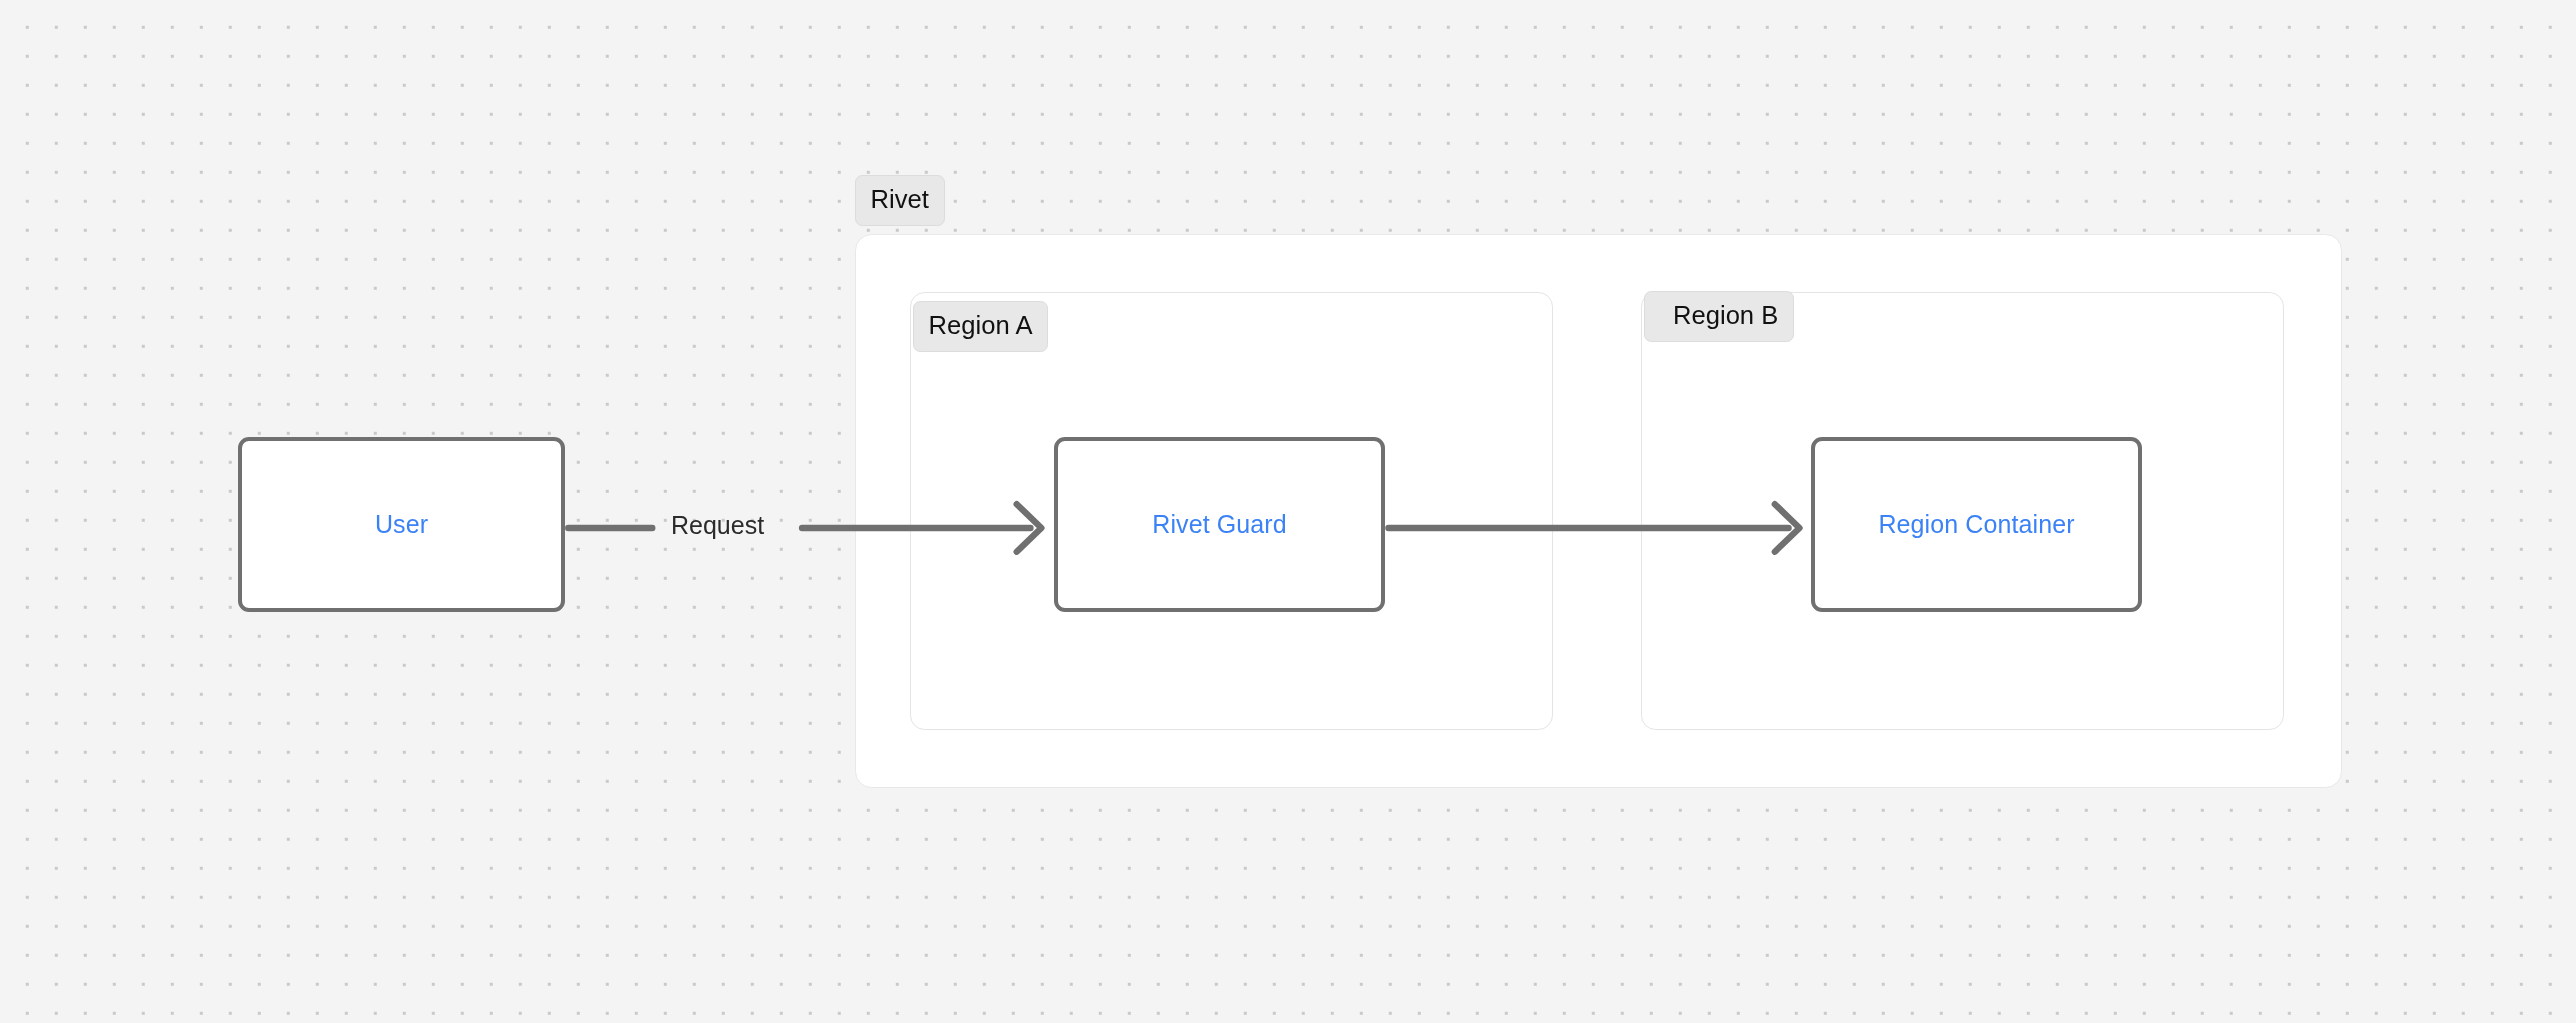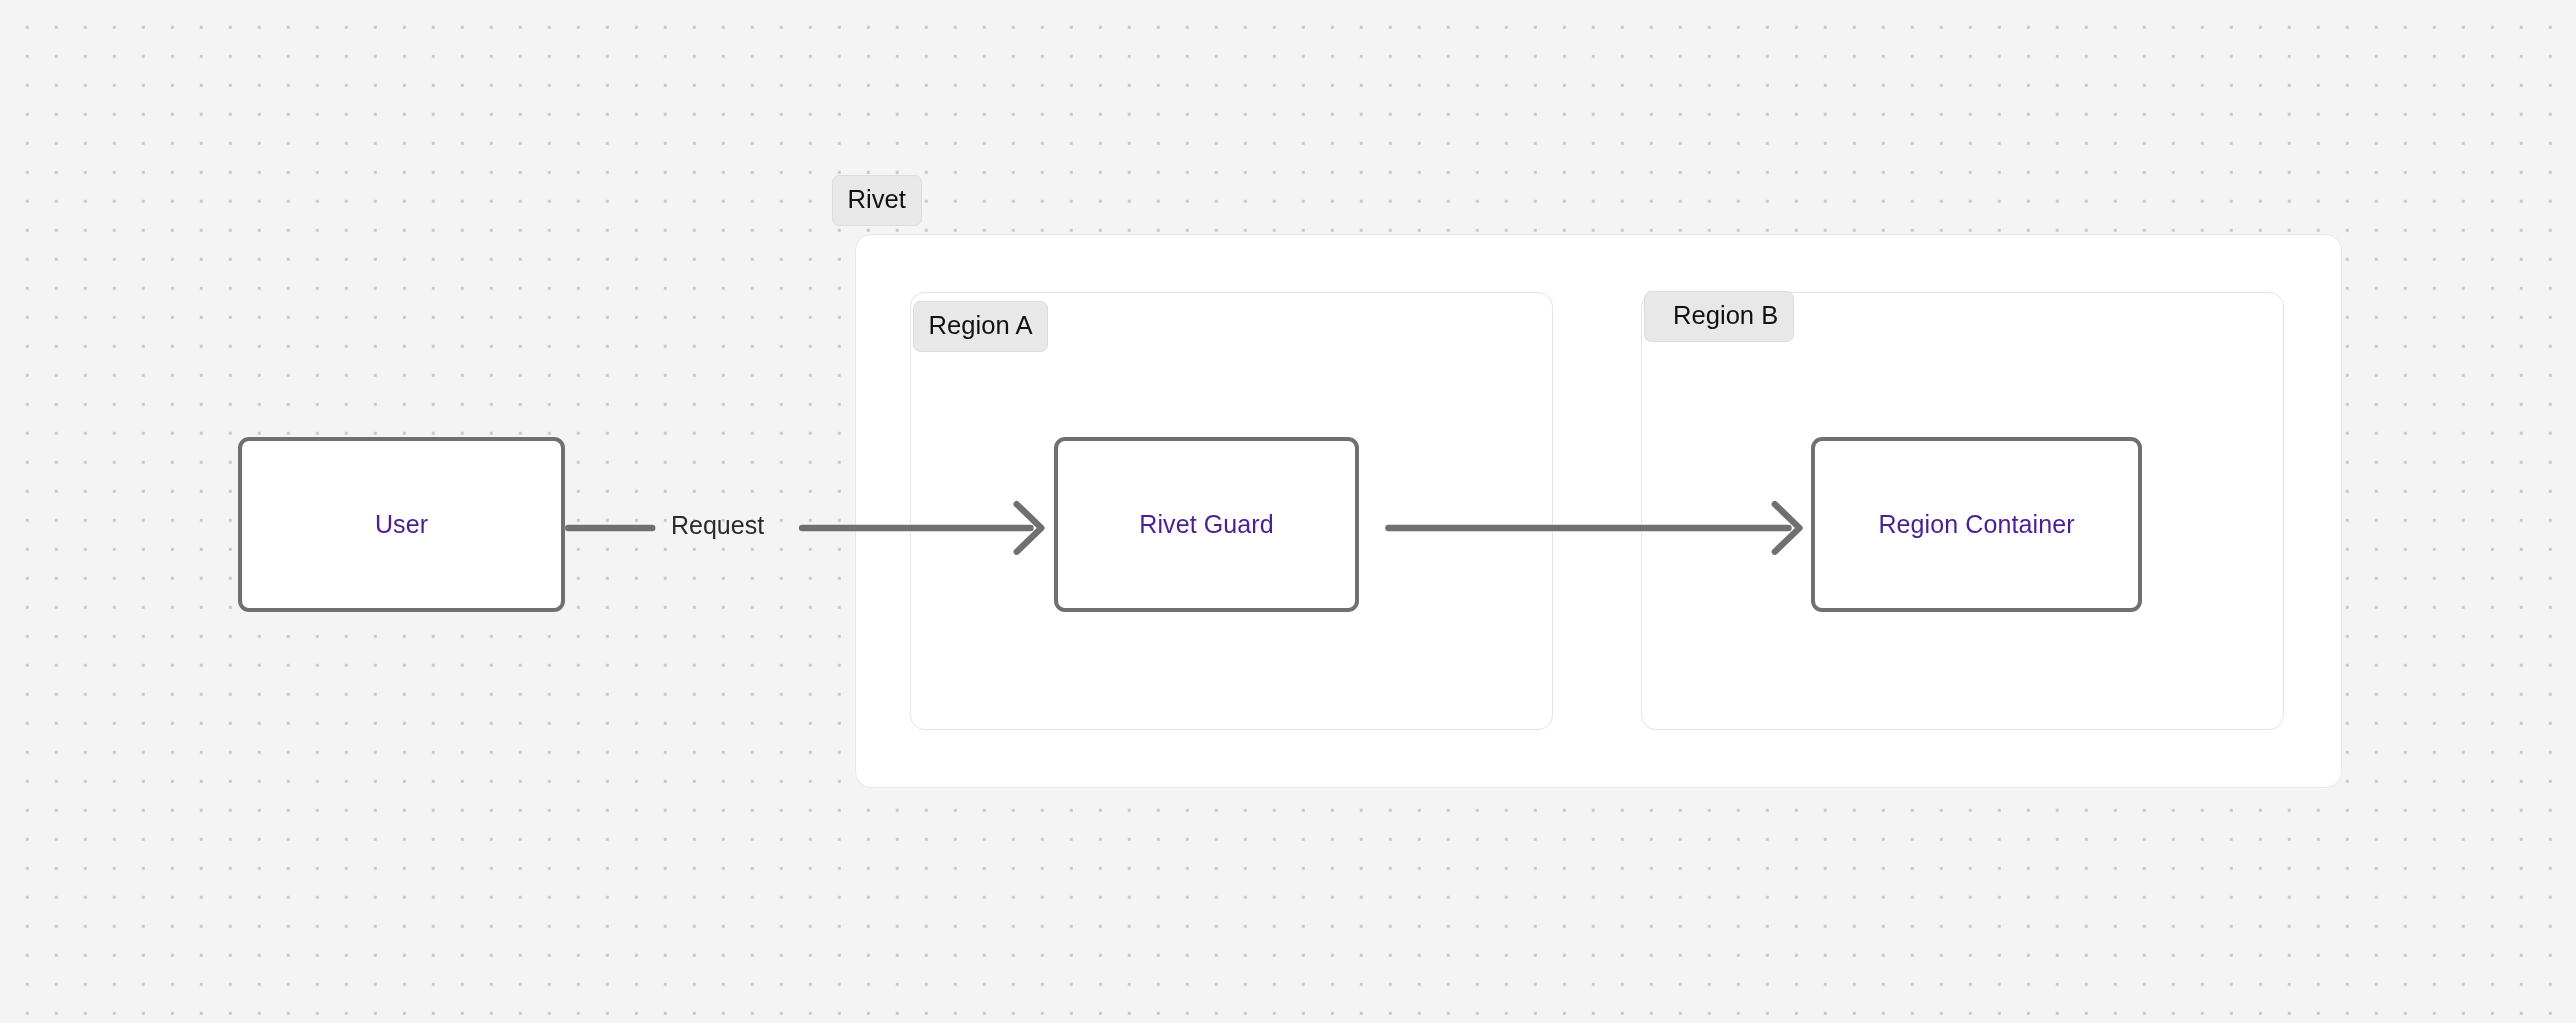--- a/index.html
+++ b/index.html
@@ -54,40 +54,40 @@
     background: #e8e8e8;
     border: 1.4px solid #dcdcdc;
     border-radius: 7.3px;
     color: #111111;
     font-size: 25.6px;
     line-height: 1;
     padding: 11px 14.6px 12.8px 14.6px;
     white-space: nowrap;
     box-sizing: border-box;
   }
-  .chip.rivet-chip  { left: 832px;  top: 175px; }
+  .chip.rivet-chip  { left: 855px;  top: 175px; }
   .chip.region-a-chip { left: 913px; top: 301px; }
   .chip.region-b-chip { left: 1644px; top: 291px; padding-left: 28px; }
 
   
   .node {
     position: absolute;
     background: #ffffff;
     border: 4.6px solid #707070;
     border-radius: 11px;
     box-sizing: border-box;
     display: flex;
     align-items: center;
     justify-content: center;
-    color: #4c1d95;
+    color: #3b82f6;
     font-size: 25px;
     letter-spacing: 0.1px;
   }
   .node.user      { left: 238px;  top: 437px; width: 327px; height: 175px; }
-  .node.guard     { left: 1054px; top: 437px; width: 305px; height: 175px; text-align: center; }
+  .node.guard     { left: 1054px; top: 437px; width: 331px; height: 175px; text-align: center; }
   .node.container { left: 1811px; top: 437px; width: 331px; height: 175px; }
 
   
   #edges {
     position: absolute;
     left: 0;
     top: 0;
     width: 2576px;
     height: 1023px;
     pointer-events: none;

